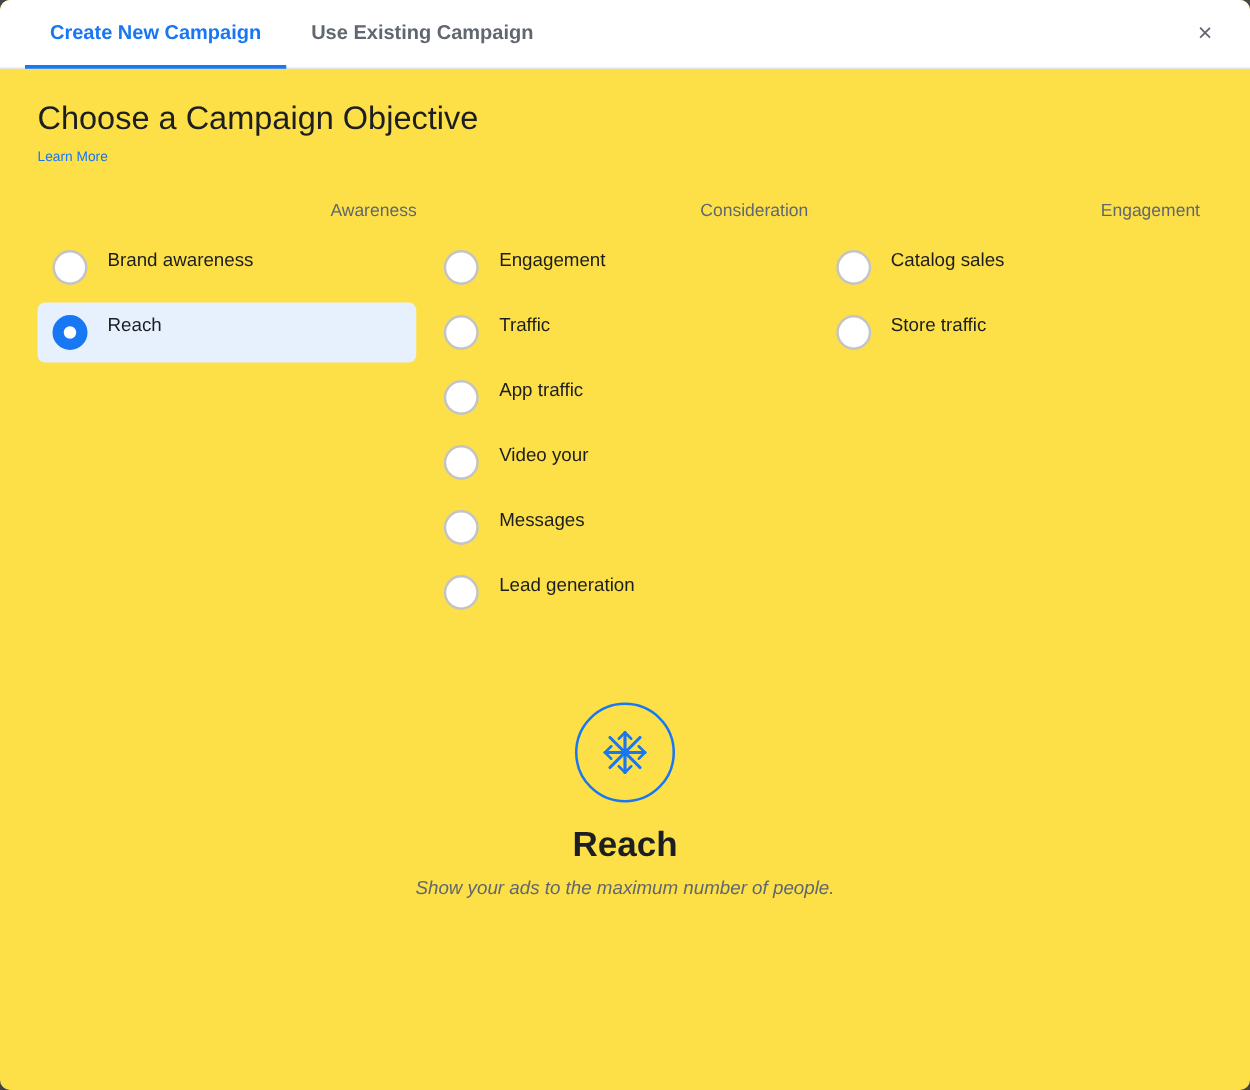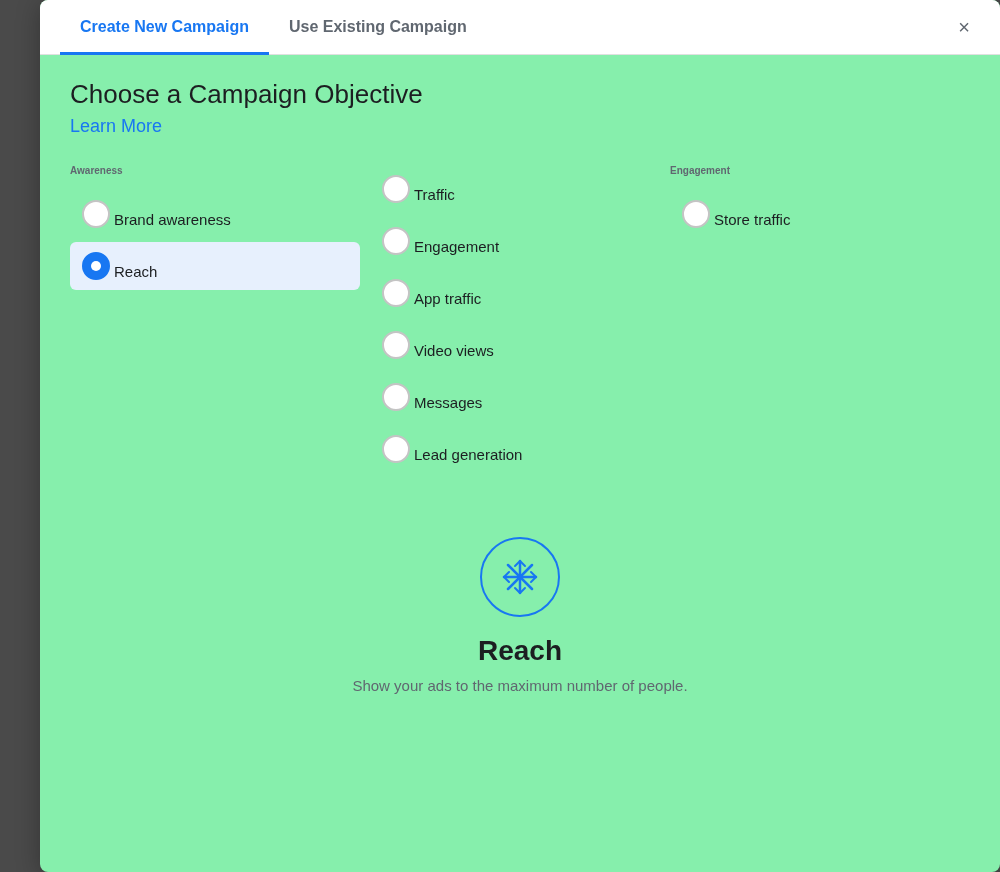--- a/index.html
+++ b/index.html
@@ -5,29 +5,28 @@
     * { box-sizing: border-box; margin: 0; padding: 0; }
     body {
       background: #4a4a4a;
       display: flex;
       justify-content: center;
       align-items: center;
       min-height: 100vh;
       font-family: -apple-system, BlinkMacSystemFont, 'Segoe UI', Helvetica, Arial, sans-serif;
     }
     .modal {
-      background: #86efac;
+      background: #fde047;
       width: 1000px;
       min-height: 872px;
       border-radius: 8px;
       overflow: hidden;
       box-shadow: 0 4px 24px rgba(0,0,0,0.3);
       display: flex;
       flex-direction: column;
-      margin-left: 40px;
     }
     .tab-bar {
       display: flex;
       align-items: center;
       border-bottom: 1px solid #e0e0e0;
       padding: 0 20px;
       position: relative;
       background: #fff;
     }
     .tab {
@@ -66,45 +65,46 @@
       flex: 1;
     }
     .page-title {
       font-size: 26px;
       font-weight: 400;
       color: #1c1e21;
       margin-bottom: 6px;
     }
     .learn-more {
       color: #1877f2;
-      font-size: 18px;
+      font-size: 11px;
       cursor: pointer;
       text-decoration: none;
       display: inline-block;
       margin-bottom: 28px;
     }
     .objectives-grid {
       display: grid;
       grid-template-columns: 1fr 1fr 1fr;
       gap: 0;
       margin-bottom: 40px;
     }
     .column-header {
-      font-size: 10px;
+      font-size: 14px;
       color: #606770;
       margin-bottom: 14px;
-      font-weight: 700;
+      font-weight: 400;
+      text-align: right;
     }
     .objective-col {
       padding-right: 10px;
     }
     .option-item {
       display: flex;
-      align-items: flex-end;
-      gap: 4px;
+      align-items: flex-start;
+      gap: 16px;
       padding: 10px 12px;
       border-radius: 6px;
       cursor: pointer;
       margin-bottom: 4px;
     }
     .option-item.selected {
       background: #e7f0fd;
     }
     .radio-outer {
       width: 28px;
@@ -149,20 +149,21 @@
     }
     .preview-title {
       font-size: 28px;
       font-weight: 700;
       color: #1c1e21;
       margin-bottom: 10px;
     }
     .preview-desc {
       font-size: 15px;
       color: #606770;
+      font-style: italic;
     }
   </style>
 </head>
 <body>
 
 <div class="modal">
 
   <div class="tab-bar">
     <div class="tab active">
       <span>Create New Campaign</span>
@@ -190,48 +191,53 @@
         </div>
         <div class="option-item selected">
           <div class="radio-outer checked">
             <div class="radio-inner"></div>
           </div>
           <span class="option-label">Reach</span>
         </div>
       </div>
 
       <div class="objective-col">
+        <div class="column-header">Consideration</div>
+        <div class="option-item">
+          <div class="radio-outer"></div>
+          <span class="option-label">Engagement</span>
+        </div>
         <div class="option-item">
           <div class="radio-outer"></div>
           <span class="option-label">Traffic</span>
         </div>
         <div class="option-item">
           <div class="radio-outer"></div>
-          <span class="option-label">Engagement</span>
-        </div>
-        <div class="option-item">
-          <div class="radio-outer"></div>
           <span class="option-label">App traffic</span>
         </div>
         <div class="option-item">
           <div class="radio-outer"></div>
-          <span class="option-label">Video views</span>
+          <span class="option-label">Video your</span>
         </div>
         <div class="option-item">
           <div class="radio-outer"></div>
           <span class="option-label">Messages</span>
         </div>
         <div class="option-item">
           <div class="radio-outer"></div>
           <span class="option-label">Lead generation</span>
         </div>
       </div>
 
       <div class="objective-col">
         <div class="column-header">Engagement</div>
+        <div class="option-item">
+          <div class="radio-outer"></div>
+          <span class="option-label">Catalog sales</span>
+        </div>
         <div class="option-item">
           <div class="radio-outer"></div>
           <span class="option-label">Store traffic</span>
         </div>
       </div>
 
     </div>
 
     
     <div class="preview-section">

